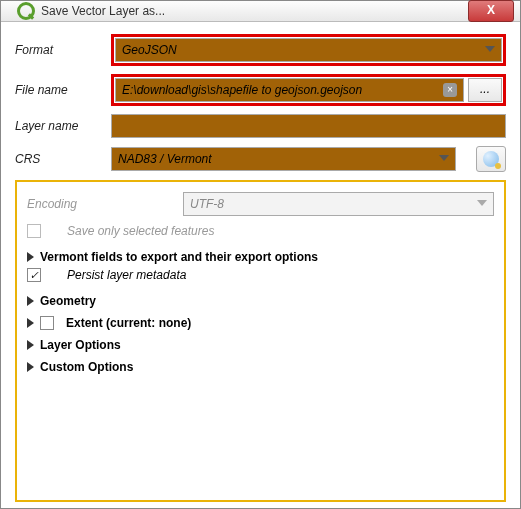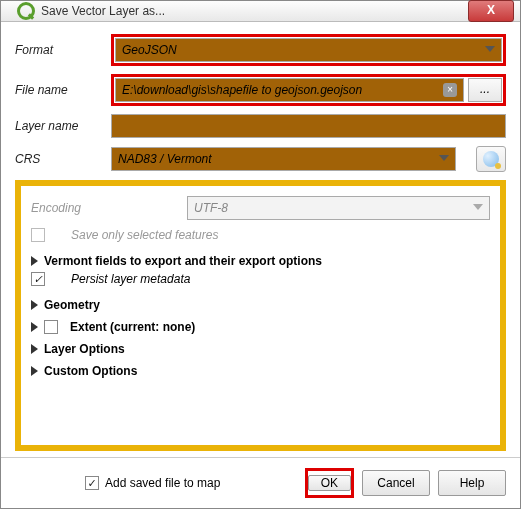--- a/index.html
+++ b/index.html
@@ -15,21 +15,21 @@
 .lbl { width: 76px; color:#222; }
 .hlred { border: 3px solid #d00; padding: 1px; }
 .hlred.tight { padding:0; }
 .combo, .textin { flex:1; height:24px; background:#a16207; border:1px solid #aaa; display:flex; align-items:center; padding:0 6px; position:relative; }
 .combo .arrow, .crsarrow { position:absolute; right:6px; top:7px; width:0; height:0; border-left:5px solid transparent; border-right:5px solid transparent; border-top:6px solid #555; }
 .clearic { position:absolute; right:6px; width:14px; height:14px; background:#999; border-radius:3px; color:#fff; font-size:10px; line-height:14px; text-align:center; }
 .browsebtn { width:34px; height:24px; border:1px solid #aaa; background:linear-gradient(#fafafa,#e8e8e8); text-align:center; line-height:20px; cursor:pointer; }
 .crsbtn { width:30px; height:26px; border:1px solid #aaa; background:linear-gradient(#fafafa,#e8e8e8); border-radius:3px; display:flex; align-items:center; justify-content:center; cursor:pointer; }
 .globe { width:16px; height:16px; border-radius:50%; background: radial-gradient(circle at 30% 30%, #dff0ff, #7fb8e8); position:relative; }
 .globe::after{content:"";position:absolute;width:6px;height:6px;background:#e8c040;border-radius:50%;bottom:-2px;right:-2px;}
-.panel { border:6px solid #eab308; padding:10px 10px 10px 10px; flex:1; overflow:hidden; }
+.panel { border:2px solid #eab308; padding:10px 10px 10px 10px; flex:1; overflow:hidden; }
 .panel .row { margin-bottom:8px; }
 .encrow .lbl2 { width:136px; }
 .disabled { color:#999; }
 .combo.disabled { background:#f3f3f3; color:#888;text-align:center; }
 .chk { width:14px; height:14px; border:1px solid #888; background:#fff; display:inline-flex; align-items:center; justify-content:center; flex-shrink:0; margin-right:6px; }
 .chk.disabled { border-color:#bbb; }
 .chk.checked::after { content:"✓"; font-size:11px; color:#222; }
 .expander { display:flex; align-items:center; gap:6px; padding:4px 0; cursor:pointer; }
 .tri { width:0; height:0; border-top:5px solid transparent; border-bottom:5px solid transparent; border-left:7px solid #333; }
 .bold { font-weight:bold; }
@@ -129,24 +129,13 @@
         <span class="bold">Layer Options</span>
       </div>
 
       <div class="expander">
         <span class="tri"></span>
         <span class="bold">Custom Options</span>
       </div>
     </div>
   </div>
 
-  <div class="footer">
-    <div class="chkwrap">
-      <span class="chk checked"></span>
-      <span>Add saved file to map</span>
-    </div>
-    <span class="hlred tight">
-      <span class="btn">OK</span>
-    </span>
-    <span class="btn">Cancel</span>
-    <span class="btn">Help</span>
-  </div>
 </div>
 
 </body></html>

